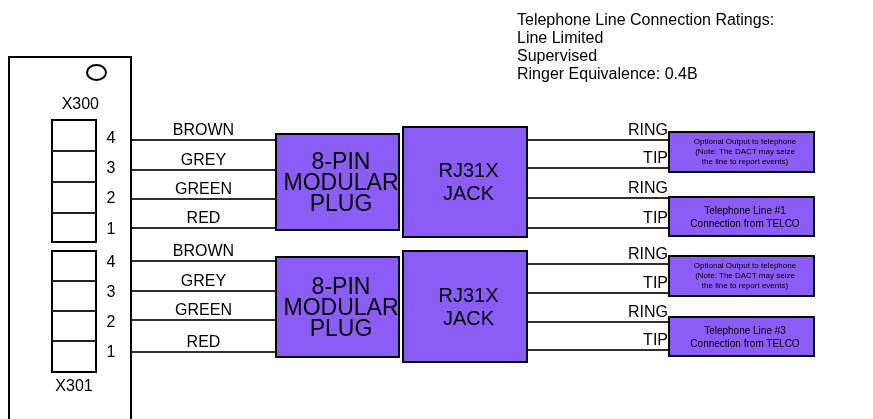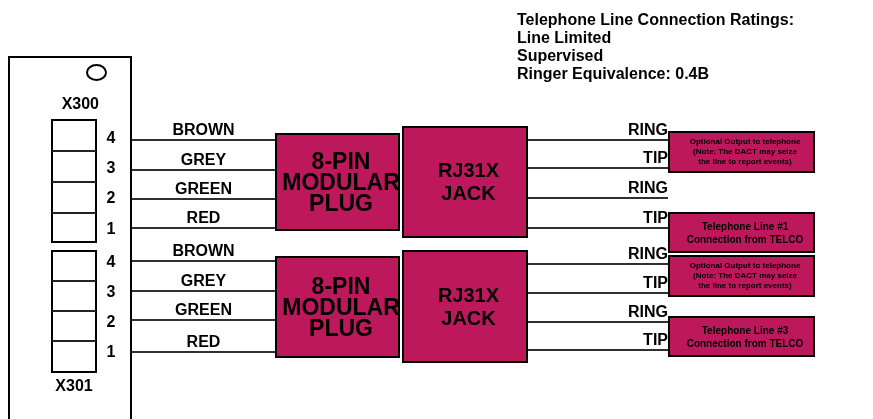--- a/index.html
+++ b/index.html
@@ -1,31 +1,31 @@
 <!DOCTYPE html>
 <html><head>
 <meta charset="utf-8">
 <style>
   html,body{margin:0;padding:0;background:#ffffff;}
   .diagram{
     position:relative;width:873px;height:419px;background:#ffffff;
-    font-family:"Liberation Sans",sans-serif;font-weight:bold;color:#000;
+    font-family:"Liberation Sans",sans-serif;font-weight:normal;color:#000;
     overflow:hidden;
   }
   .edge{position:absolute;background:#000;}
   .wire{position:absolute;height:2px;background:#303030;}
   .ratings{position:absolute;left:517px;top:11px;font-size:16px;line-height:18px;white-space:nowrap;}
   .clabel{position:absolute;left:49px;width:50px;text-align:center;font-size:16px;}
   .cblock{position:absolute;left:51px;width:46px;border:2px solid #000;box-sizing:border-box;background:#fff;}
   .cdiv{position:absolute;left:-1px;right:-1px;height:2px;background:#222;}
   .pin{position:absolute;left:99px;width:24px;text-align:center;font-size:16px;}
   .wlabel{position:absolute;left:132px;width:143px;text-align:center;font-size:16px;}
   .tlabel{position:absolute;left:528px;width:140px;text-align:right;font-size:16px;}
   .box{
-    position:absolute;border:2px solid #000;box-sizing:border-box;background:#be185d;
+    position:absolute;border:2px solid #000;box-sizing:border-box;background:#8b5cf6;
     display:flex;flex-direction:column;align-items:center;justify-content:center;
     text-align:center;
     padding-left:7px;
   }
   .plug{left:275px;width:125px;font-size:23px;line-height:21px;}
   .jack{left:402px;width:126px;font-size:20px;line-height:23px;}
   .note{left:668px;width:147px;}
   .note-small{font-size:8px;line-height:10px;}
   .note-med{font-size:10px;line-height:13px;}
   .hole{position:absolute;left:86px;top:64px;width:17px;height:13px;border:2px solid #000;border-radius:50%;background:#fff;}
@@ -95,21 +95,21 @@
   <div class="tlabel" style="top:121px;">RING</div>
   <div class="tlabel" style="top:149px;">TIP</div>
   <div class="tlabel" style="top:179px;">RING</div>
   <div class="tlabel" style="top:209px;">TIP</div>
 
   <div class="box note note-small" style="top:131px;height:42px;">
     <div>Optional Output to telephone</div>
     <div>(Note: The DACT may seize</div>
     <div>the line to report events)</div>
   </div>
-  <div class="box note note-med" style="top:212px;height:41px;">
+  <div class="box note note-med" style="top:196px;height:41px;">
     <div>Telephone Line #1</div>
     <div>Connection from TELCO</div>
   </div>
 
   <div class="wire" style="left:132px;top:260px;width:143px;"></div>
   <div class="wire" style="left:132px;top:290px;width:143px;"></div>
   <div class="wire" style="left:132px;top:319px;width:143px;"></div>
   <div class="wire" style="left:132px;top:351px;width:143px;"></div>
   <div class="wlabel" style="top:242px;">BROWN</div>
   <div class="wlabel" style="top:272px;">GREY</div>

